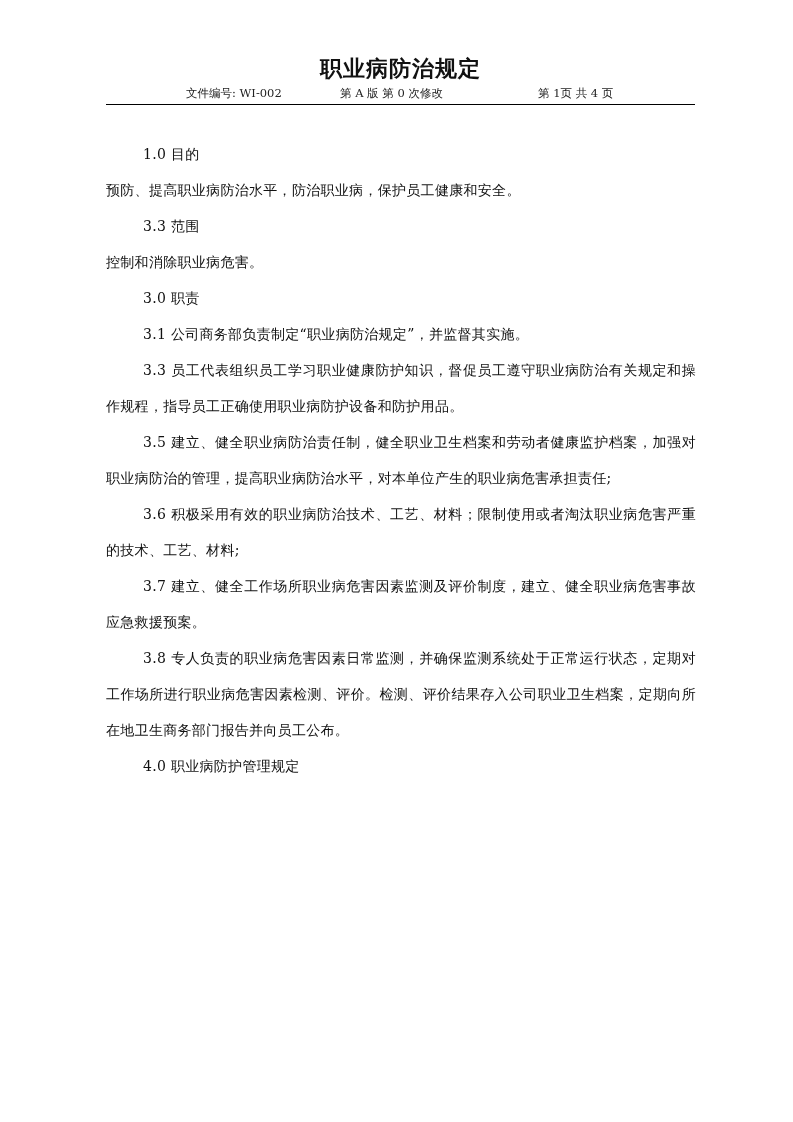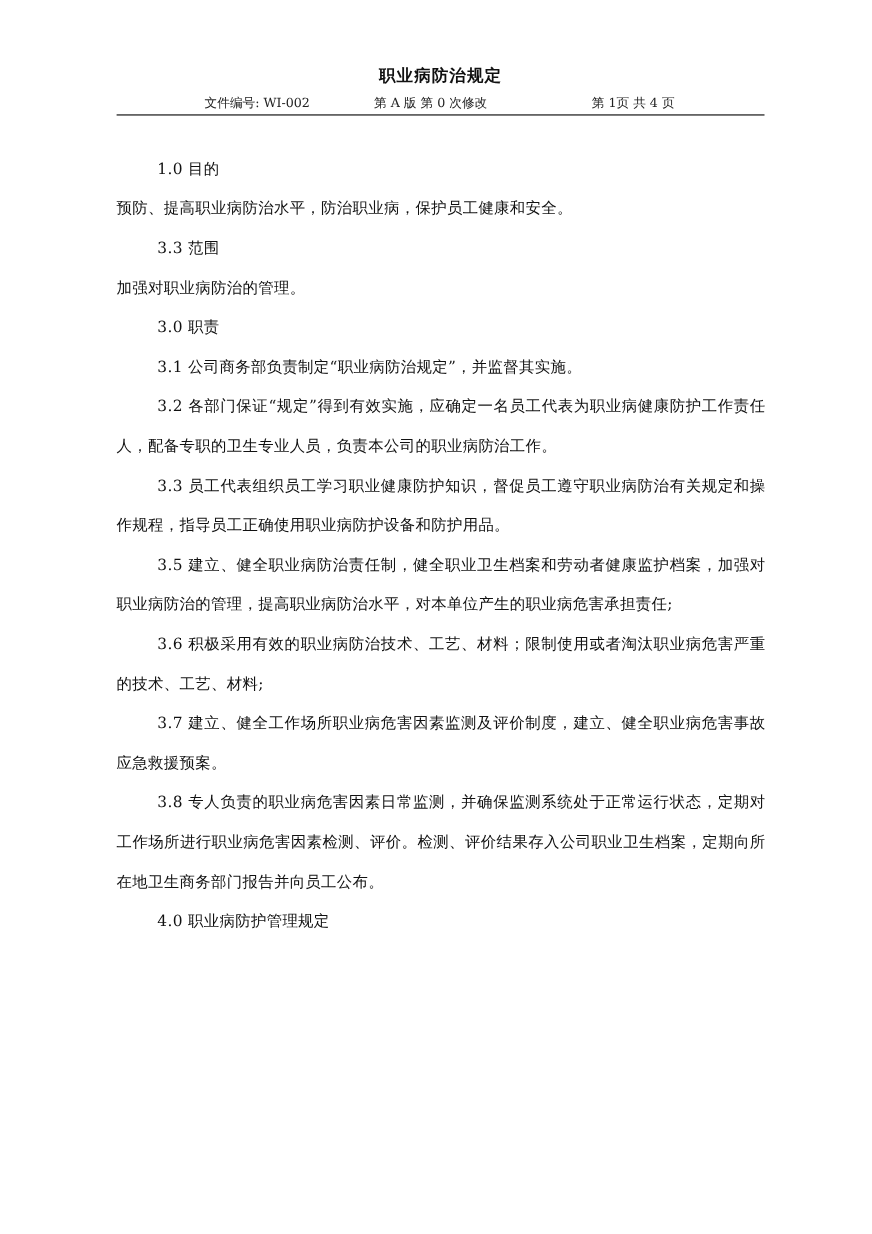--- a/index.html
+++ b/index.html
@@ -23,21 +23,21 @@
       border-bottom: 1.5px solid #000000;
       height: 48px;
     }
     .doc-title {
       position: absolute;
       left: 0;
       right: 0;
       top: 0;
       text-align: center;
       font-family: "DejaVu Sans", "Liberation Sans", sans-serif;
-      font-size: 15px;
+      font-size: 22px;
       font-weight: bold;
       letter-spacing: 1px;
       line-height: 26px;
     }
     .meta-row {
       position: absolute;
       top: 28px;
       left: 12px;
       right: 0;
       height: 18px;
@@ -83,23 +83,22 @@
     <span class="meta-docno">文件编号: WI-002</span>
     <span class="meta-version">第 A 版   第 0 次修改</span>
     <span class="meta-page">第 1页  共 4 页</span>
   </div>
 </div>
 
 <div class="body-content">
   <p class="para heading-indent">1.0 目的</p>
   <p class="para">预防、提高职业病防治水平，防治职业病，保护员工健康和安全。</p>
   <p class="para heading-indent">3.3 范围</p>
-  <p class="para">加强对职业病防治的管理。</p>
+  <p class="para">控制和消除职业病危害。</p>
   <p class="para heading-indent">3.0 职责</p>
   <p class="para indent">3.1 公司商务部负责制定“职业病防治规定”，并监督其实施。</p>
-  <p class="para indent">3.2 各部门保证“规定”得到有效实施，应确定一名员工代表为职业病健康防护工作责任人，配备专职的卫生专业人员，负责本公司的职业病防治工作。</p>
   <p class="para indent">3.3 员工代表组织员工学习职业健康防护知识，督促员工遵守职业病防治有关规定和操作规程，指导员工正确使用职业病防护设备和防护用品。</p>
   <p class="para indent">3.5 建立、健全职业病防治责任制，健全职业卫生档案和劳动者健康监护档案，加强对职业病防治的管理，提高职业病防治水平，对本单位产生的职业病危害承担责任;</p>
   <p class="para indent">3.6 积极采用有效的职业病防治技术、工艺、材料；限制使用或者淘汰职业病危害严重的技术、工艺、材料;</p>
   <p class="para indent">3.7 建立、健全工作场所职业病危害因素监测及评价制度，建立、健全职业病危害事故应急救援预案。</p>
   <p class="para indent">3.8 专人负责的职业病危害因素日常监测，并确保监测系统处于正常运行状态，定期对工作场所进行职业病危害因素检测、评价。检测、评价结果存入公司职业卫生档案，定期向所在地卫生商务部门报告并向员工公布。</p>
   <p class="para heading-indent">4.0 职业病防护管理规定</p>
 </div>
 
 </body></html>

